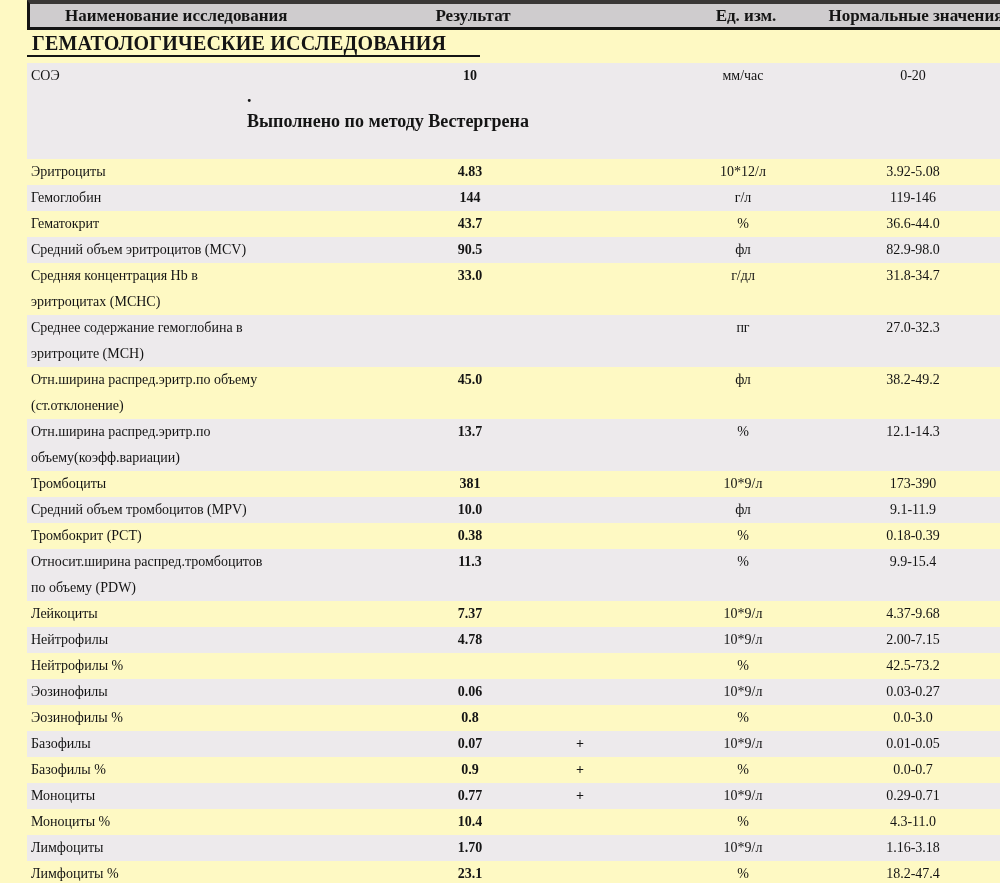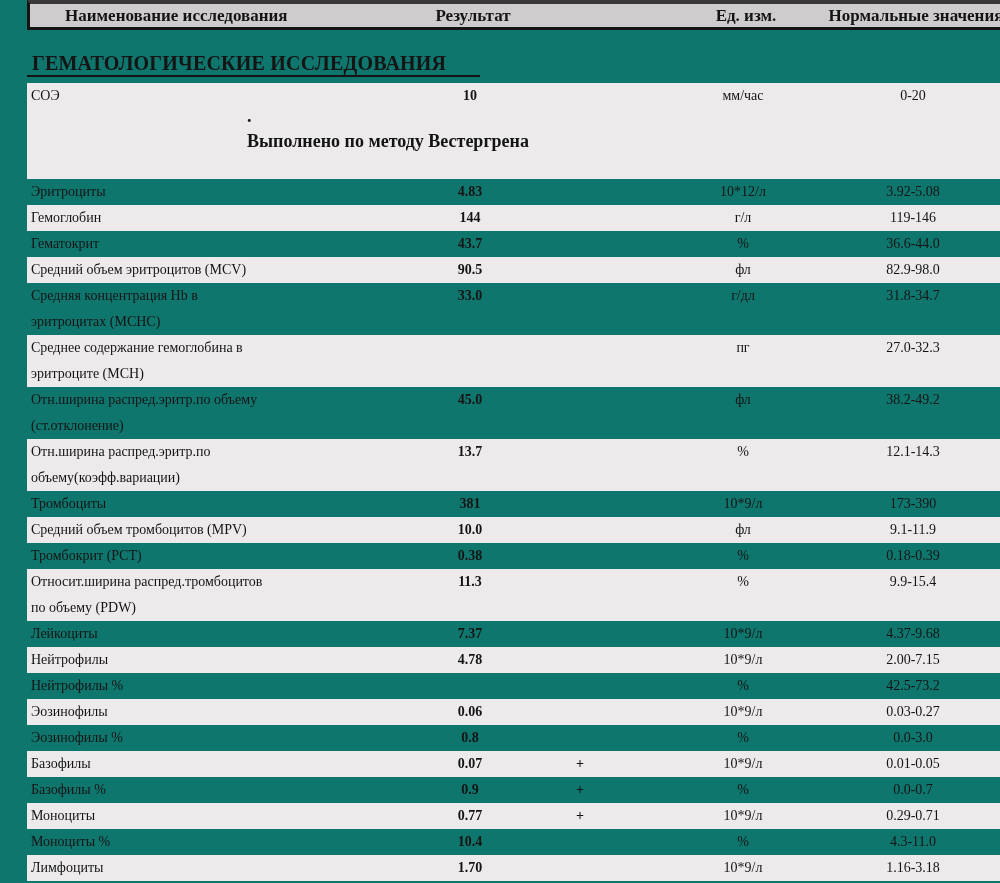--- a/index.html
+++ b/index.html
@@ -1,21 +1,21 @@
 <!DOCTYPE html>
 <html><head>
 <meta charset="utf-8">
 <style>
   * { margin: 0; padding: 0; box-sizing: border-box; }
   html, body { background: #ffffff; }
   .page {
     position: relative;
     width: 1000px;
     height: 883px;
-    background: #0f766e;
+    background: #fef9c3;
     overflow: hidden;
     font-family: "Liberation Serif", "DejaVu Serif", serif;
     color: #141414;
   }
   .report {
     position: absolute;
     left: 27px;
     top: 0;
     width: 973px;
   }
@@ -45,21 +45,21 @@
     top: 0;
     text-align: center;
     line-height: 26px;
   }
   .thead .c-result, .thead .c-units, .thead .c-normal { line-height: 23px; text-align: center; }
   .c-result { left: 358px; width: 170px; font-weight: bold; }
   .c-flag   { left: 518px; width: 70px;  font-weight: bold; }
   .c-units  { left: 616px; width: 200px; }
   .c-normal { left: 786px; width: 200px; }
   
-  .section-row { height: 33px; padding-top: 1px; margin-top: 20px; }
+  .section-row { height: 33px; padding-top: 1px; }
   .section-title {
     display: inline-block;
     width: 453px;
     font-weight: bold;
     font-size: 20px;
     line-height: 24px;
     letter-spacing: 0.2px;
     padding-left: 5px;
     border-bottom: 2px solid #141414;
   }

